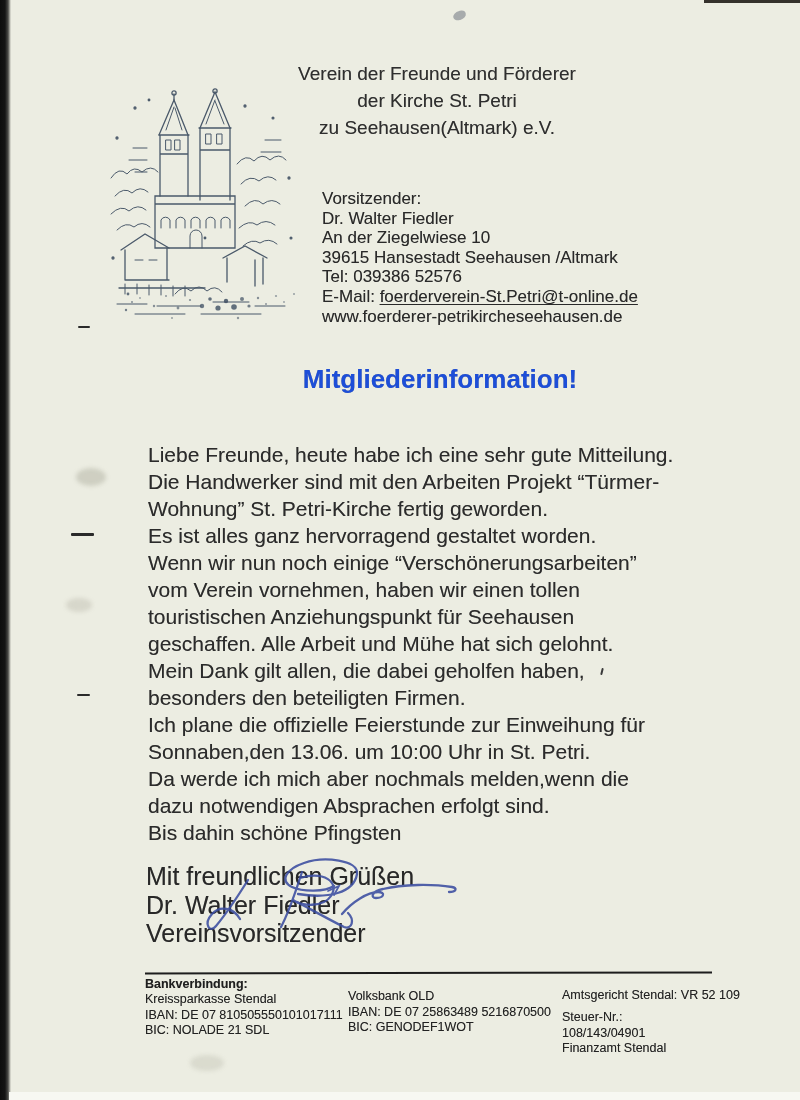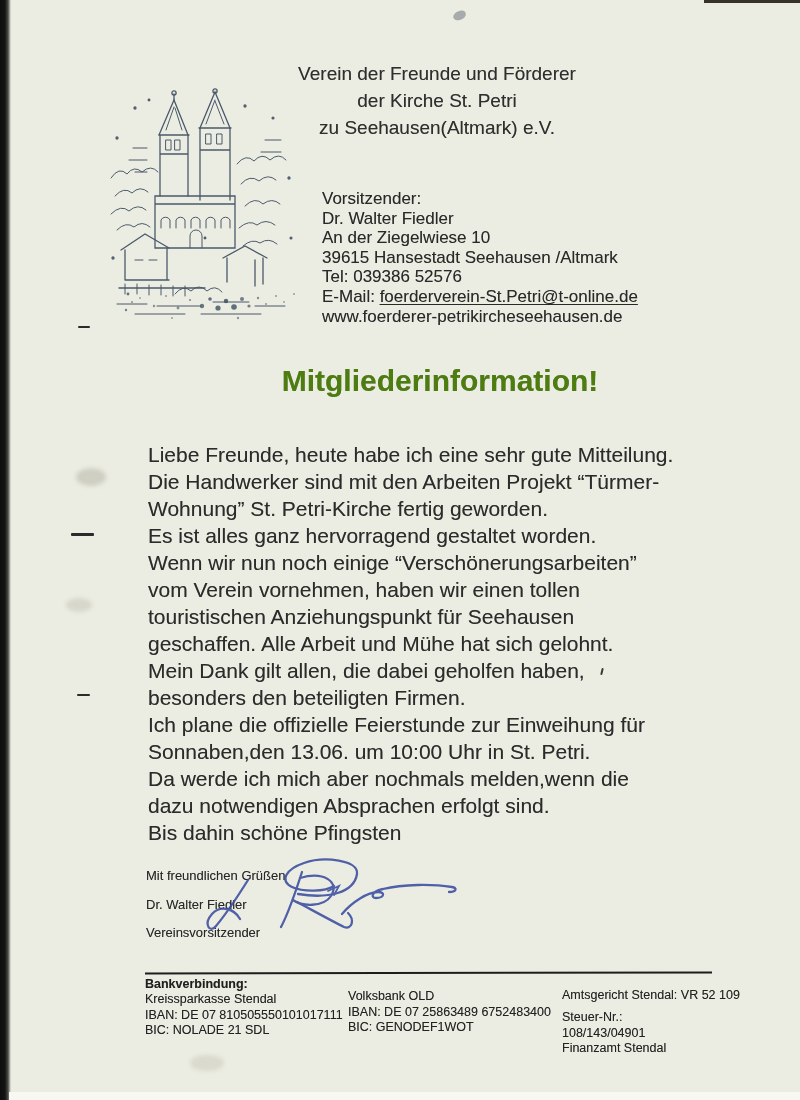--- a/index.html
+++ b/index.html
@@ -15,24 +15,24 @@
   .edge-left{position:absolute;left:0;top:0;width:11px;height:1100px;
     background:linear-gradient(90deg,#0d0d0d 0px,#141414 5px,#4a4a47 8px,rgba(120,120,115,0) 11px);}
   .top-right-sliver{position:absolute;left:704px;top:0;width:96px;height:3px;background:#35322c;}
   .bottom-strip{position:absolute;left:9px;right:0;bottom:0;height:8px;background:#f7f8f2;}
   .org{position:absolute;left:272px;top:60px;width:330px;text-align:center;
     font-size:19px;line-height:27px;color:#2e2e2e;}
   .contact{position:absolute;left:322px;top:189px;font-size:17px;line-height:19.6px;color:#292929;}
   .contact .u{text-decoration:underline;text-underline-offset:2px;}
   .dateline{position:absolute;left:148px;top:330px;font-size:20px;color:#292929;}
   .heading{position:absolute;left:180px;top:364px;width:520px;text-align:center;
-    font-size:30px;font-weight:bold;color:#4d7c0f;}
+    font-size:26px;font-weight:bold;color:#1d4ed8;}
   .bodytext{position:absolute;left:148px;top:441px;width:606px;
     font-size:21px;line-height:27px;color:#2b2b2b;}
-  .sigblock{position:absolute;left:146px;top:862px;font-size:13px;line-height:28.5px;color:#282828;}
+  .sigblock{position:absolute;left:146px;top:862px;font-size:25px;line-height:28.5px;color:#282828;}
   .sig-svg{position:absolute;left:182px;top:852px;}
   .church{position:absolute;left:105px;top:88px;}
   .speckles{position:absolute;left:118px;top:286px;}
   .divider{position:absolute;left:145px;top:972px;width:567px;height:2px;background:#1d1d1d;transform:rotate(-0.12deg);}
   .f-title{position:absolute;left:145px;top:977px;font-size:12.5px;font-weight:bold;color:#1e1e1e;}
   .f-col{position:absolute;font-size:12.5px;line-height:15.5px;color:#222;}
   .f-col1{left:145px;top:992px;}
   .f-col2{left:348px;top:989px;}
   .f-col3a{left:562px;top:988px;}
   .f-col3b{left:562px;top:1010px;}
@@ -203,21 +203,21 @@
   <div class="f-title txt">Bankverbindung:</div>
 
   <div class="f-col f-col1 txt">
     <div>Kreissparkasse Stendal</div>
     <div>IBAN: DE 07 810505550101017111</div>
     <div>BIC: NOLADE 21 SDL</div>
   </div>
 
   <div class="f-col f-col2 txt">
     <div>Volksbank OLD</div>
-    <div>IBAN: DE 07 25863489 6752483400</div>
+    <div>IBAN: DE 07 25863489 5216870500</div>
     <div>BIC: GENODEF1WOT</div>
   </div>
 
   <div class="f-col f-col3a txt">Amtsgericht Stendal: VR 52 109</div>
   <div class="f-col f-col3b txt">
     <div>Steuer-Nr.:</div>
     <div>108/143/04901</div>
     <div>Finanzamt Stendal</div>
   </div>
 

